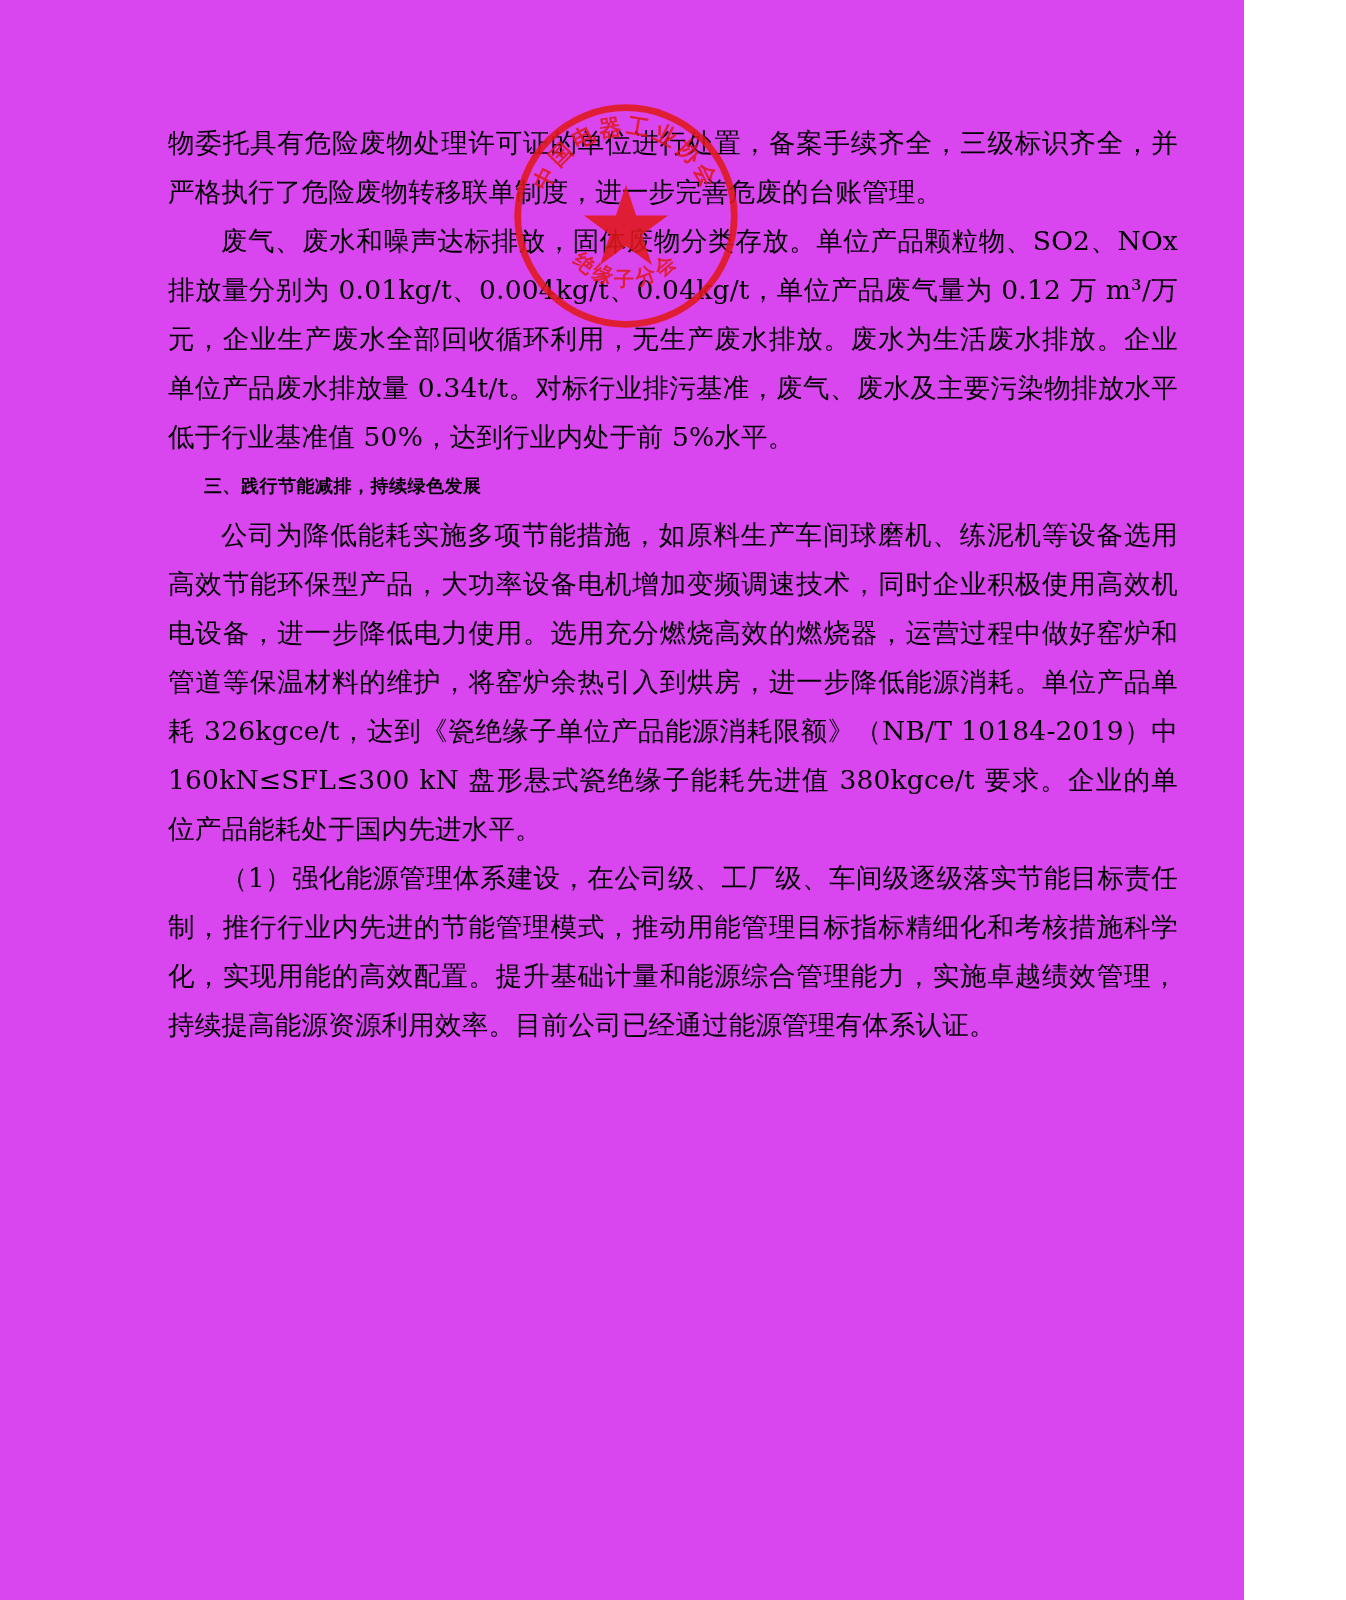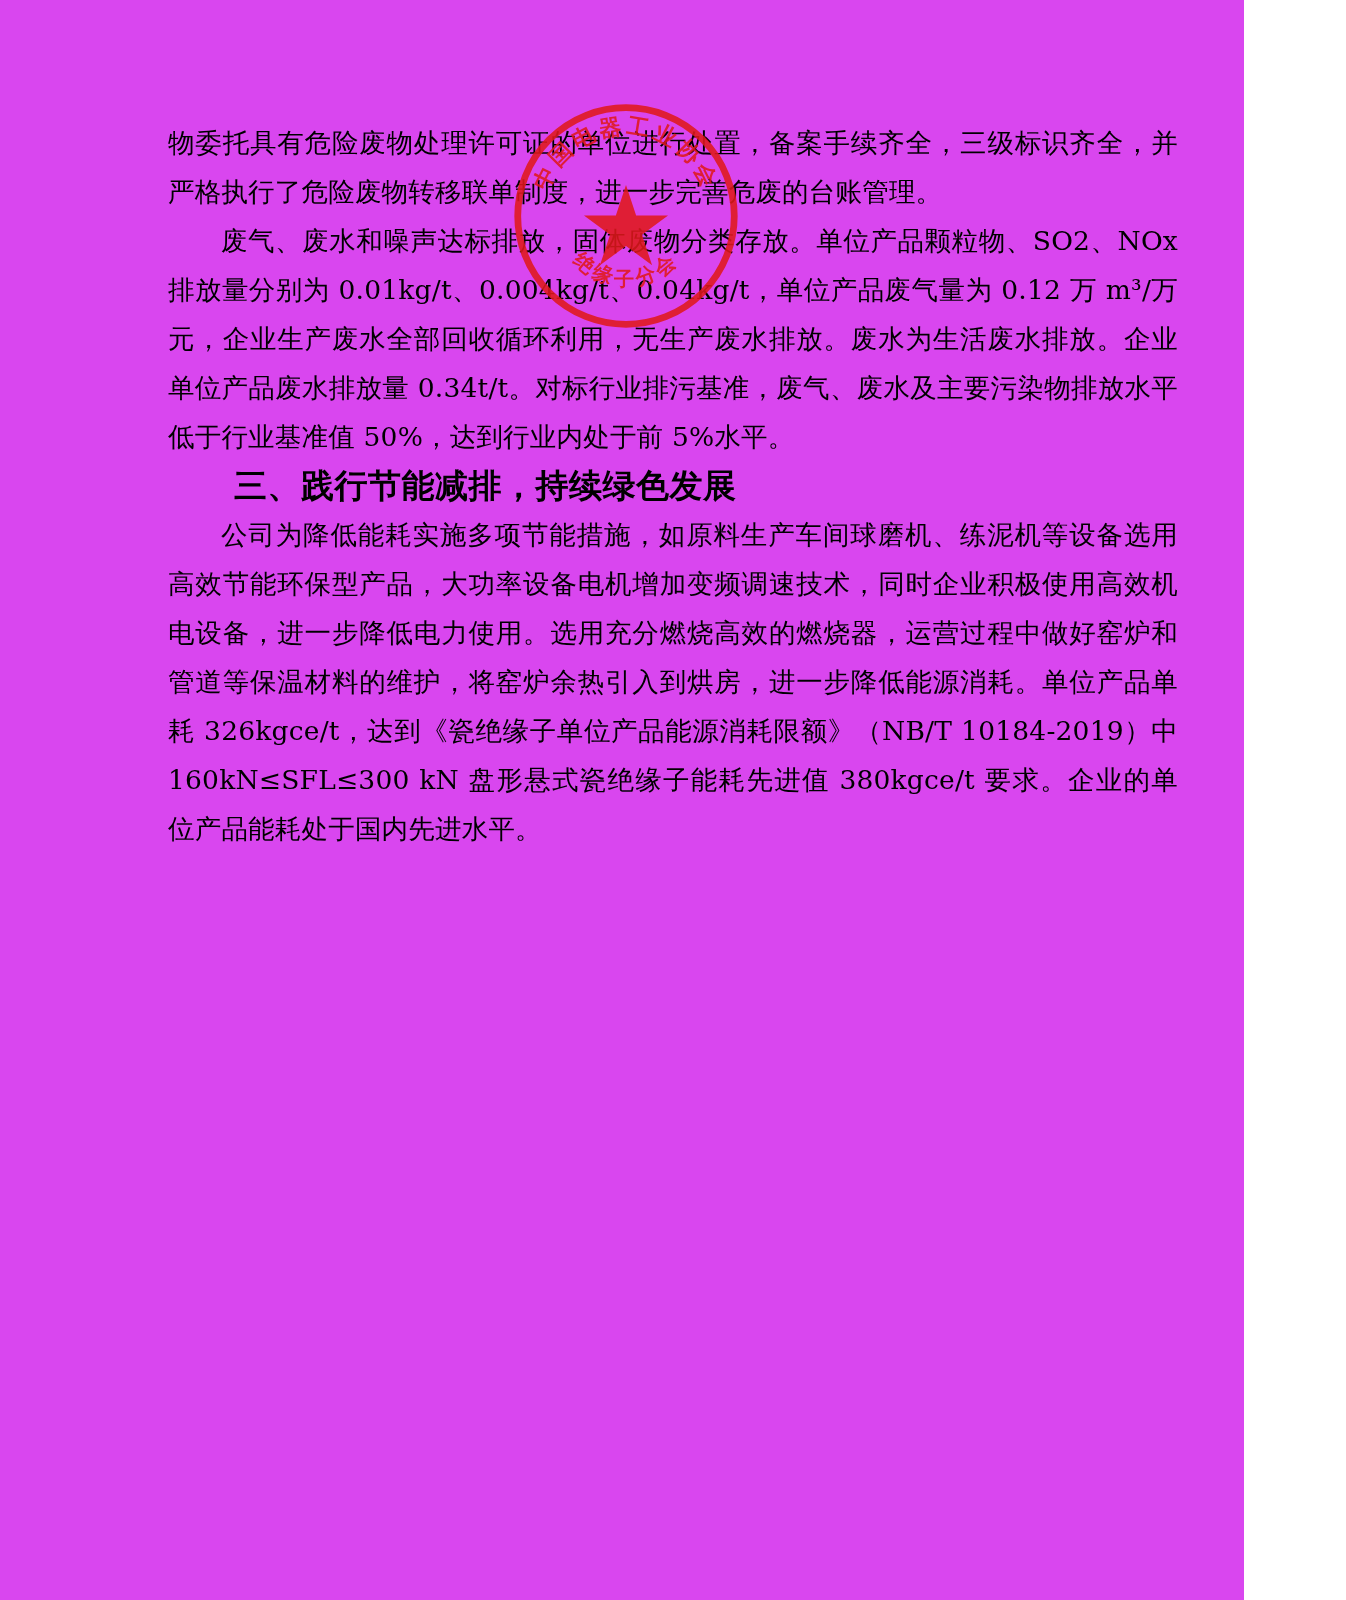--- a/index.html
+++ b/index.html
@@ -30,21 +30,21 @@
     line-height: 49px;
     text-align: justify;
     text-justify: inter-ideograph;
     letter-spacing: 0.2px;
   }
   p.indent {
     text-indent: 2em;
   }
   h2.section {
     margin: 0;
-    font-size: 33px;
+    font-size: 18px;
     line-height: 49px;
     font-weight: bold;
     text-indent: 2em;
     letter-spacing: 0.5px;
   }
   
   .seal {
     position: absolute;
     left: 510px;
     top: 100px;
@@ -68,20 +68,21 @@
   <div class="content">
 
     <p>物委托具有危险废物处理许可证的单位进行处置，备案手续齐全，三级标识齐全，并严格执行了危险废物转移联单制度，进一步完善危废的台账管理。</p>
 
     <p class="indent">废气、废水和噪声达标排放，固体废物分类存放。单位产品颗粒物、SO2、NOx 排放量分别为 0.01kg/t、0.004kg/t、0.04kg/t，单位产品废气量为 0.12 万 m³/万元，企业生产废水全部回收循环利用，无生产废水排放。废水为生活废水排放。企业单位产品废水排放量 0.34t/t。对标行业排污基准，废气、废水及主要污染物排放水平低于行业基准值 50%，达到行业内处于前 5%水平。</p>
 
     <h2 class="section">三、践行节能减排，持续绿色发展</h2>
 
     <p class="indent">公司为降低能耗实施多项节能措施，如原料生产车间球磨机、练泥机等设备选用高效节能环保型产品，大功率设备电机增加变频调速技术，同时企业积极使用高效机电设备，进一步降低电力使用。选用充分燃烧高效的燃烧器，运营过程中做好窑炉和管道等保温材料的维护，将窑炉余热引入到烘房，进一步降低能源消耗。单位产品单耗 326kgce/t，达到《瓷绝缘子单位产品能源消耗限额》（NB/T 10184-2019）中 160kN≤SFL≤300 kN 盘形悬式瓷绝缘子能耗先进值 380kgce/t 要求。企业的单位产品能耗处于国内先进水平。</p>
 
+    <p class="indent">（1）强化能源管理体系建设，在公司级、工厂级、车间级逐级落实节能目标责任制，推行行业内先进的节能管理模式，推动用能管理目标指标精细化和考核措施科学化，实现用能的高效配置。提升基础计量和能源综合管理能力，实施卓越绩效管理，持续提高能源资源利用效率。目前公司已经通过能源管理有体系认证。</p>
 
 
 
   </div>
 
   <div class="seal">
     <svg viewBox="0 0 240 240" xmlns="http://www.w3.org/2000/svg">
       <defs>
         <path id="sealTopArc" d="M 35,120 A 85,85 0 0 1 205,120"></path>
         <path id="sealBottomArc" d="M 48,120 A 72,72 0 0 0 192,120"></path>

